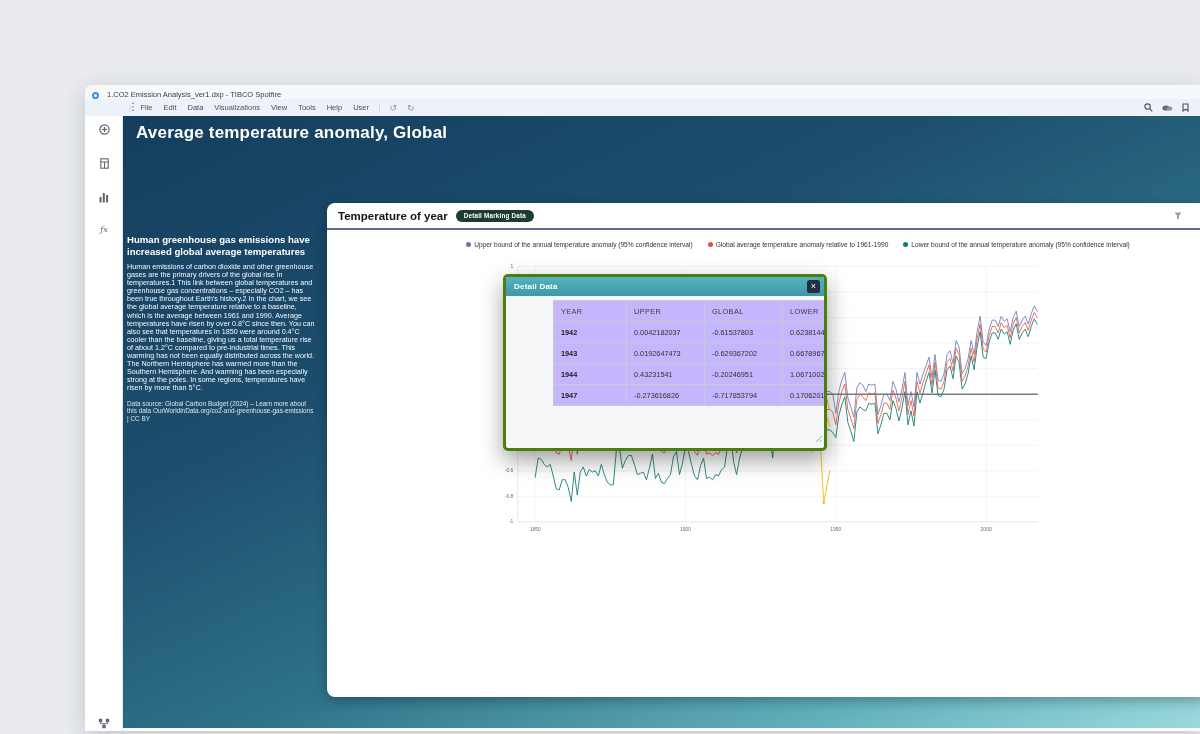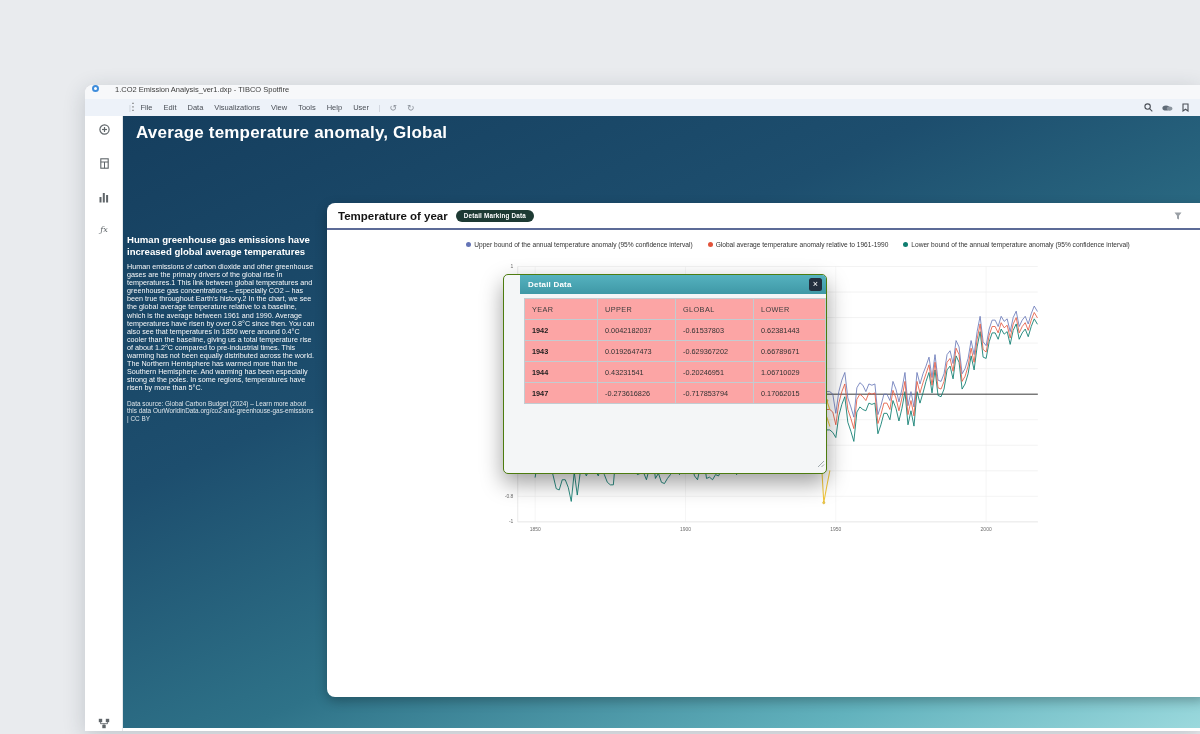--- a/index.html
+++ b/index.html
@@ -12,21 +12,21 @@
   }
   
   .window {
     position:absolute; left:85px; top:85px; width:1115px; height:646px;
     background:#ffffff; border-radius:8px 0 0 0;
     box-shadow:0 5px 22px rgba(30,45,60,.20);
   }
   .titlebar {
     position:absolute; left:0; top:0; right:0; height:14px;
     background:#f7f8fa; border-radius:8px 0 0 0;
-    display:flex; align-items:flex-start; gap:16px; padding-left:7px;
+    display:flex; align-items:flex-end; gap:8px; padding-left:7px;
     font-size:7.5px; color:#3c3c3c;
   }
   .app-dot { width:7px; height:7px; border-radius:50%; border:2px solid #3f8ddb; background:#fff; }
   .menubar {
     position:absolute; left:0; top:14px; right:0; height:17px;
     background:#edf2f9; display:flex; align-items:center;
     font-size:7.5px; color:#4a4f57; padding-left:40px;
   }
   .menubar .menu-item { padding:0 5.5px; cursor:default; }
   .menubar .sep { color:#c3c9d2; padding:0 4px; }
@@ -71,35 +71,35 @@
     position:absolute; left:0; top:38px; width:100%;
     display:flex; justify-content:center; gap:15px; padding-left:62px;
     font-size:6.6px; color:#333;
   }
   .legend-entry { display:flex; align-items:center; gap:3px; white-space:nowrap; }
   .legend-dot { width:5px; height:5px; border-radius:50%; display:inline-block; }
   #plot { position:absolute; left:13px; top:61px; }
   #plot text { font-family:"Liberation Sans", sans-serif; }
   
   .popup {
-    position:absolute; left:503px; top:274px; width:324px; height:200px;
+    position:absolute; left:503px; top:274px; width:324px; height:177px;
     background:#f4f6f7; border-radius:5px; overflow:hidden; z-index:20;
-    box-shadow:0 9px 22px rgba(0,0,0,.38); border:1px solid #4d7c0f;padding-left:16px;
+    box-shadow:0 9px 22px rgba(0,0,0,.38); border:3px solid #4d7c0f;
   }
   .popup-header {
     height:19px; background:linear-gradient(#55b2bf,#3f98a6);
     display:flex; align-items:center; padding:0 4px 0 8px;
   }
   .popup-title { font-size:8px; font-weight:700; color:#fff; letter-spacing:.2px; }
   .popup-close {
     margin-left:auto; width:13px; height:13px; background:#232f3e; border-radius:2.5px;
     color:#fff; font-size:9px; line-height:12px; text-align:center; cursor:pointer;
   }
   .popup-body { padding:4px; display:flex; }
-  table.detail { border-collapse:collapse; background:#fca5a5; table-layout:fixed; width:301px; }
+  table.detail { border-collapse:collapse; background:#c4b5fd; table-layout:fixed; width:301px;margin-left:43px; }
   table.detail th, table.detail td {
     border:1px solid #c2ccd1; height:21px; padding:0 0 0 7px;
     font-size:7.3px; text-align:left; color:#333; overflow:hidden; white-space:nowrap;
   }
   table.detail th { color:#3e3e3e; font-weight:400; letter-spacing:.4px; }
   table.detail td.year { font-weight:700; color:#1d1d1d; }
   .popup-scroll {
     width:10px; background:#f3f6f7; border:1px solid #c2ccd1; border-left:none;
     display:flex; flex-direction:column; align-items:center; padding-top:1px;
   }

